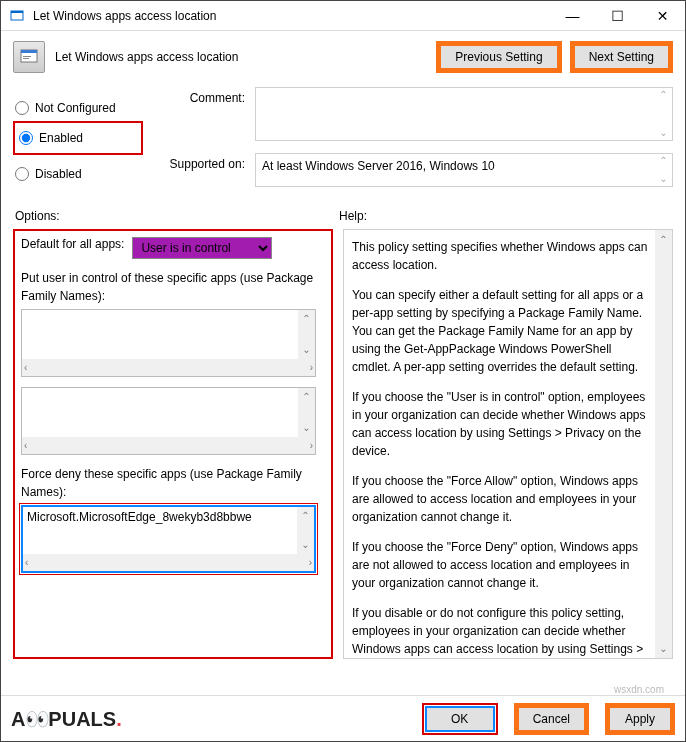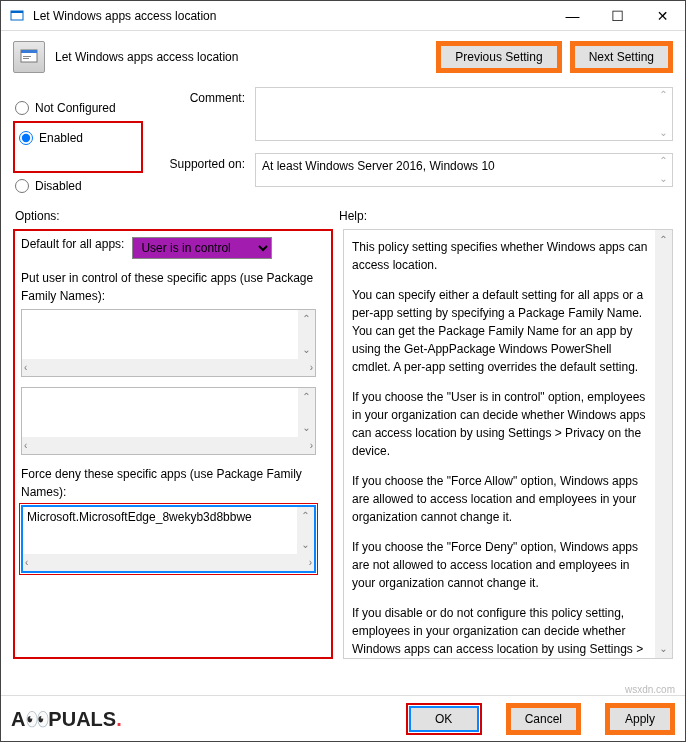--- a/index.html
+++ b/index.html
@@ -10,21 +10,21 @@
 .win-btns { display:flex; height:100%; }
 .win-btn { width: 45px; height: 100%; display:flex; align-items:center; justify-content:center; font-size:14px; font-family: sans-serif; }
 .header-row { display:flex; align-items:center; padding: 10px 12px; }
 .header-icon { width:32px; height:32px; margin-right:10px; background:linear-gradient(#e8e8e8,#ccc); border:1px solid #999; border-radius:2px; display:flex; align-items:center; justify-content:center; font-size:18px; color:#06c; }
 .header-title { font-size:12px; flex:1; }
 .nav-btns { display:flex; gap:8px; }
 .btn { background:#e1e1e1; border:5px solid #f97316; padding:4px 14px; font-size:12px; font-family:inherit; min-width:70px; }
 .content { padding: 4px 12px 8px 12px; }
 .top-grid { display:flex; gap:12px; }
 .radio-col { width:130px; padding-top:8px; }
-.radio-box { border:2px solid #d60000; padding: 2px 0 20px 2px; margin-bottom:0; }
+.radio-box { border:2px solid #d60000; padding: 2px 0 2px 2px; margin-bottom:6px; }
 .radio-row { display:flex; align-items:center; gap:6px; padding:6px 2px; }
 .radio-row input[type=radio]{ width:14px; height:14px; }
 .right-col { flex:1; }
 .field-row { display:flex; align-items:flex-start; gap:10px; margin-bottom:12px; }
 .field-label { width:90px; text-align:right; padding-top:4px; }
 .textarea-like { flex:1; border:1px solid #d0d0d0; background:#fff; min-height:54px; padding:4px 20px 4px 6px; position:relative; font-size:12px; line-height:1.4; }
 .textarea-like.small { min-height:34px; }
 .ta-scroll{ position:absolute; right:0; top:0; bottom:0; width:17px; display:flex; flex-direction:column; justify-content:space-between; }
 .ta-scroll span{ color:#aaa; font-size:10px; text-align:center; }
 .section-labels { display:flex; margin-top:10px; font-size:12px; }
@@ -40,24 +40,24 @@
 .hsb span{ color:#777; font-size:10px; }
 .vsb{ position:absolute; right:0; top:0; bottom:17px; width:17px; background:#f0f0f0; display:flex; flex-direction:column; justify-content:space-between; align-items:center; padding:2px 0;}
 .vsb span{ color:#777; font-size:10px; }
 .help-pane { flex:1; border:1px solid #d0d0d0; padding:8px 22px 8px 8px; height:430px; position:relative; font-size:12px; line-height:1.5; overflow:hidden; }
 .help-pane p{ margin-bottom:12px; }
 .help-scroll{ position:absolute; right:0; top:0; bottom:0; width:17px; background:#f0f0f0; display:flex; flex-direction:column; justify-content:space-between; align-items:center; padding:2px 0;}
 .help-scroll span{ color:#777; font-size:10px;}
 .footer { position:absolute; bottom:0; left:0; right:0; display:flex; align-items:center; padding:6px 10px; border-top:1px solid #ddd; background:#fff; height:46px; }
 .logo { font-weight:bold; font-size:20px; letter-spacing:0; color:#222; }
 .logo .eyes { letter-spacing:-2px; }
-.footer-btns { margin-left:auto; display:flex; gap:24px;align-items:flex-end; }
+.footer-btns { margin-left:auto; display:flex; gap:16px;align-items:flex-end; }
 .ok-wrap { border:2px solid #d60000; padding:1px; }
 .ok-btn { border:2px solid #0a84ff; }
-.watermark{ position:absolute; right:10px; bottom:46px; font-size:10px; color:#bbb; }
+.watermark{ position:absolute; right:21px; bottom:46px; font-size:10px; color:#bbb; }
 .caret::after{ content:"|"; color:#000; }
 </style>
 </head>
 <body>
 
 <div class="titlebar">
   <span class="titlebar-icon">
       <svg width="16" height="16">
         <rect x="2" y="3" width="12" height="9" fill="#fff" stroke="#06c"></rect>
         <rect x="2" y="3" width="12" height="2" fill="#06c"></rect>

